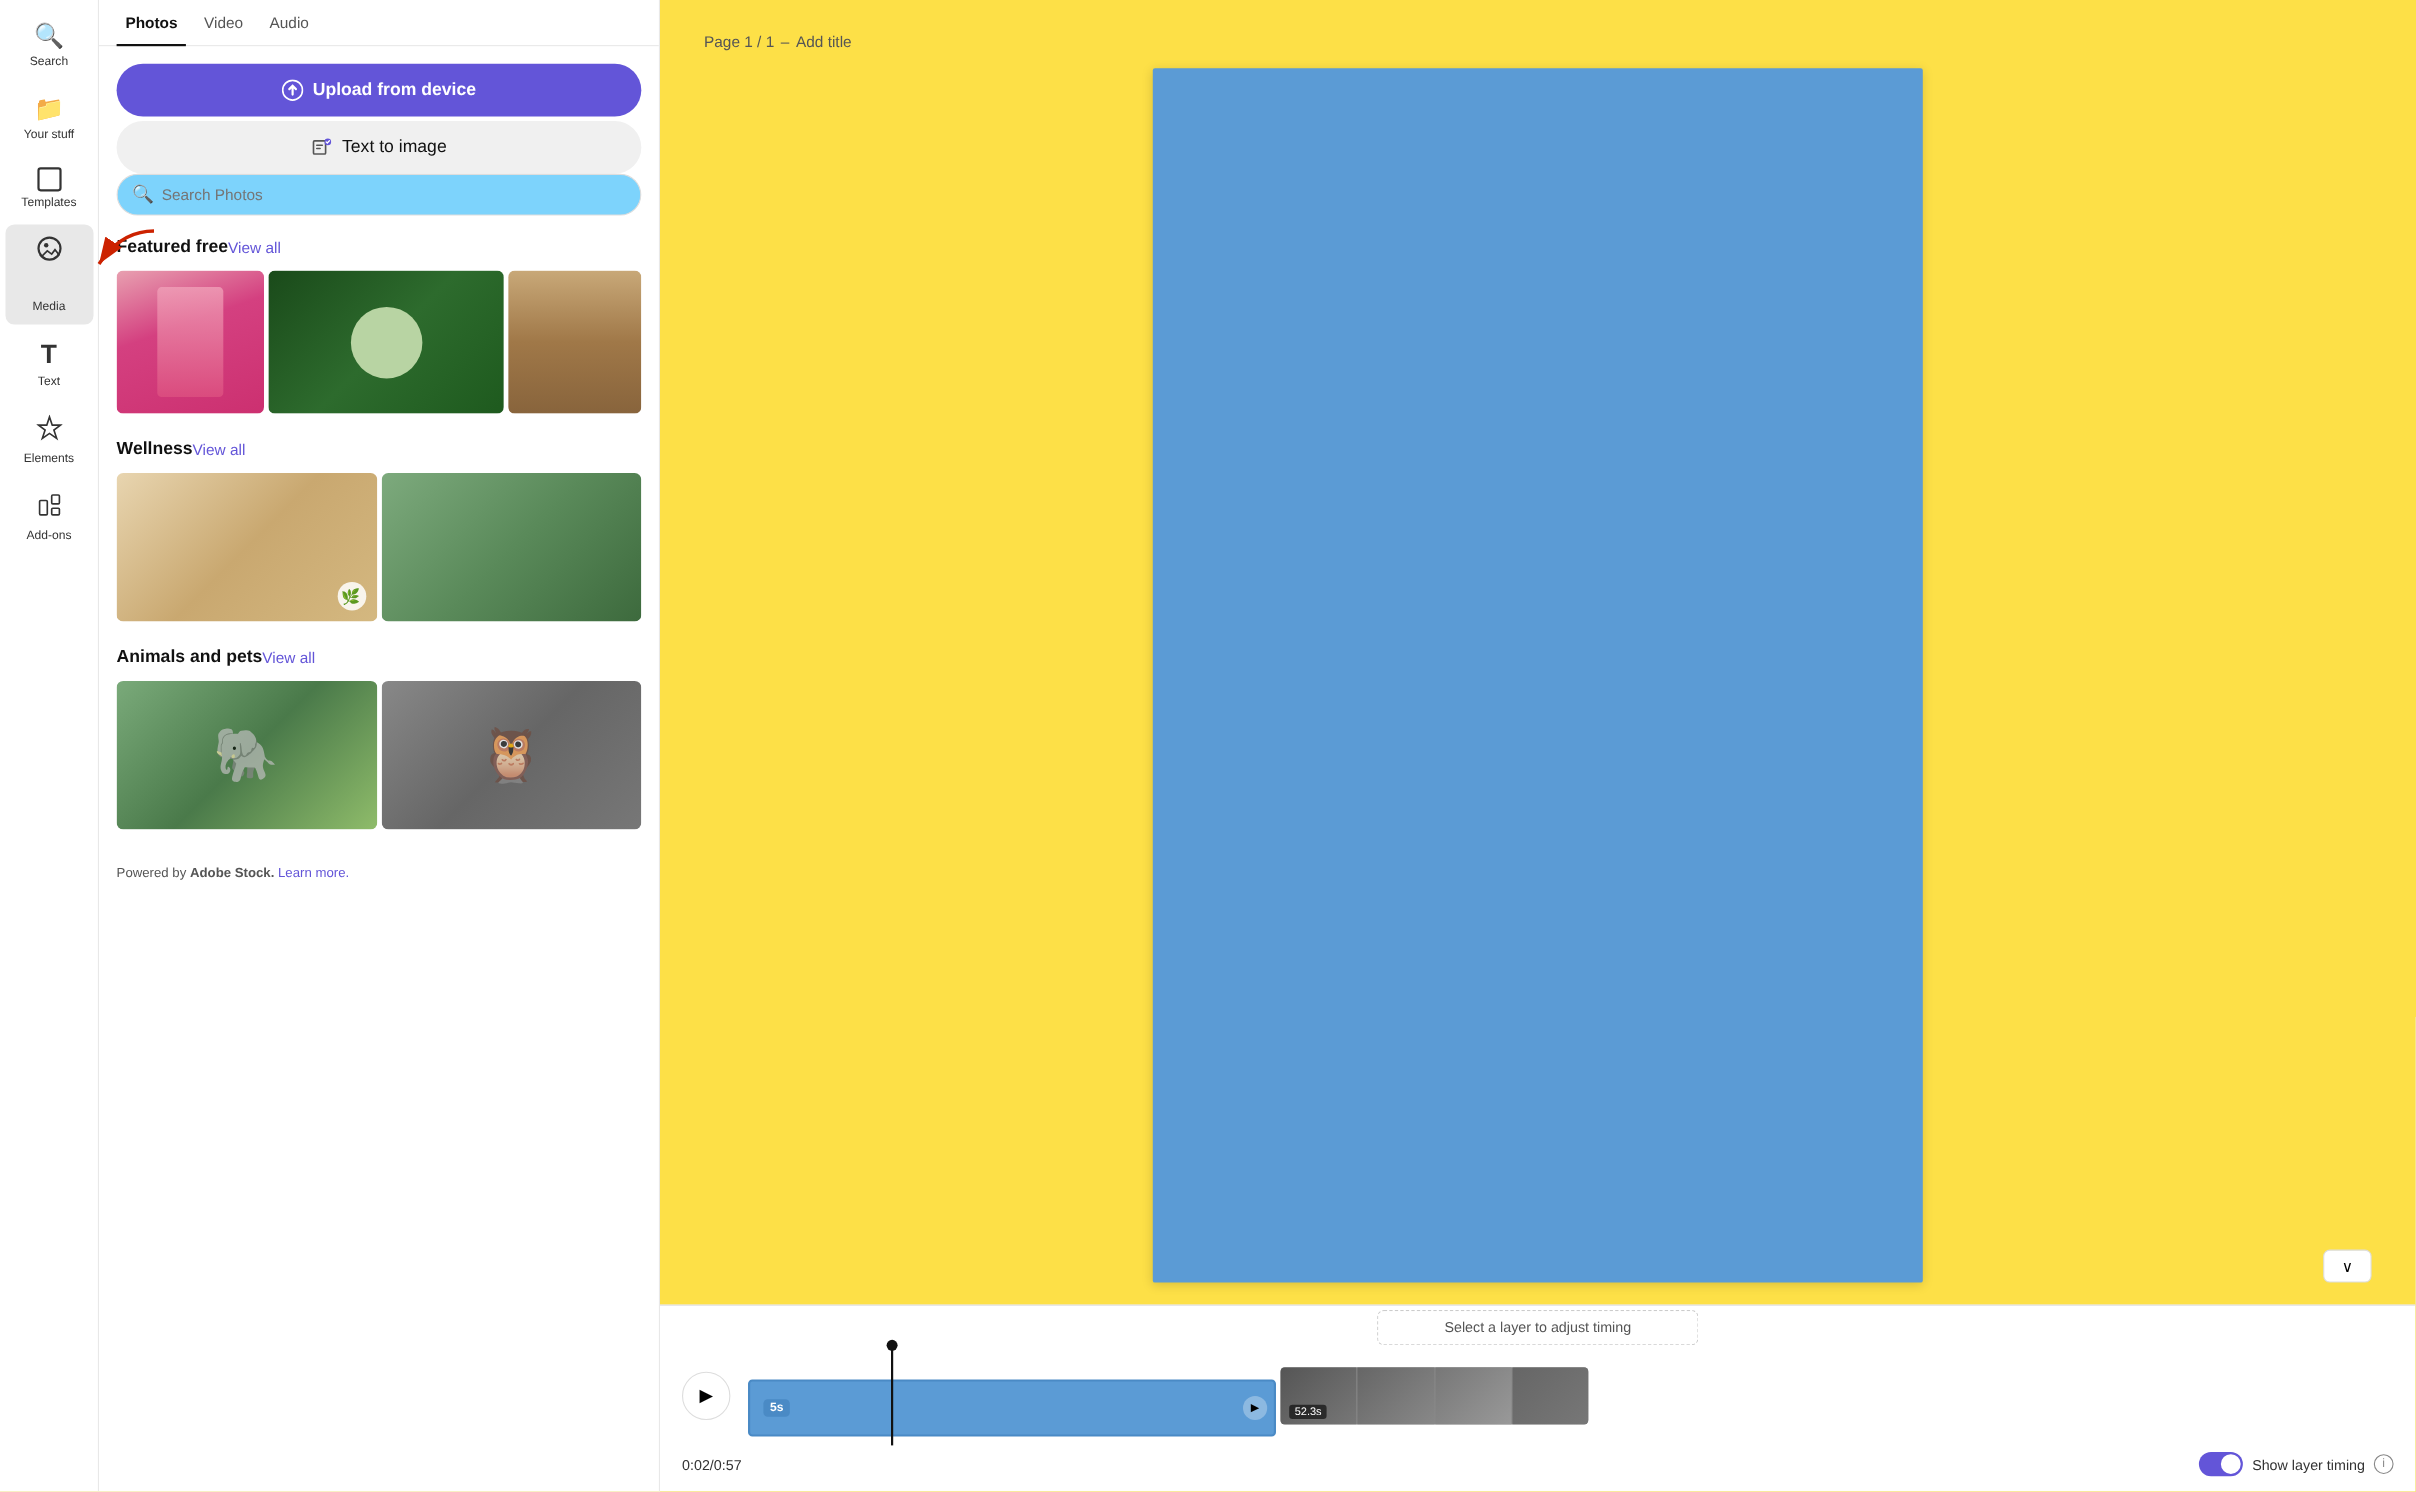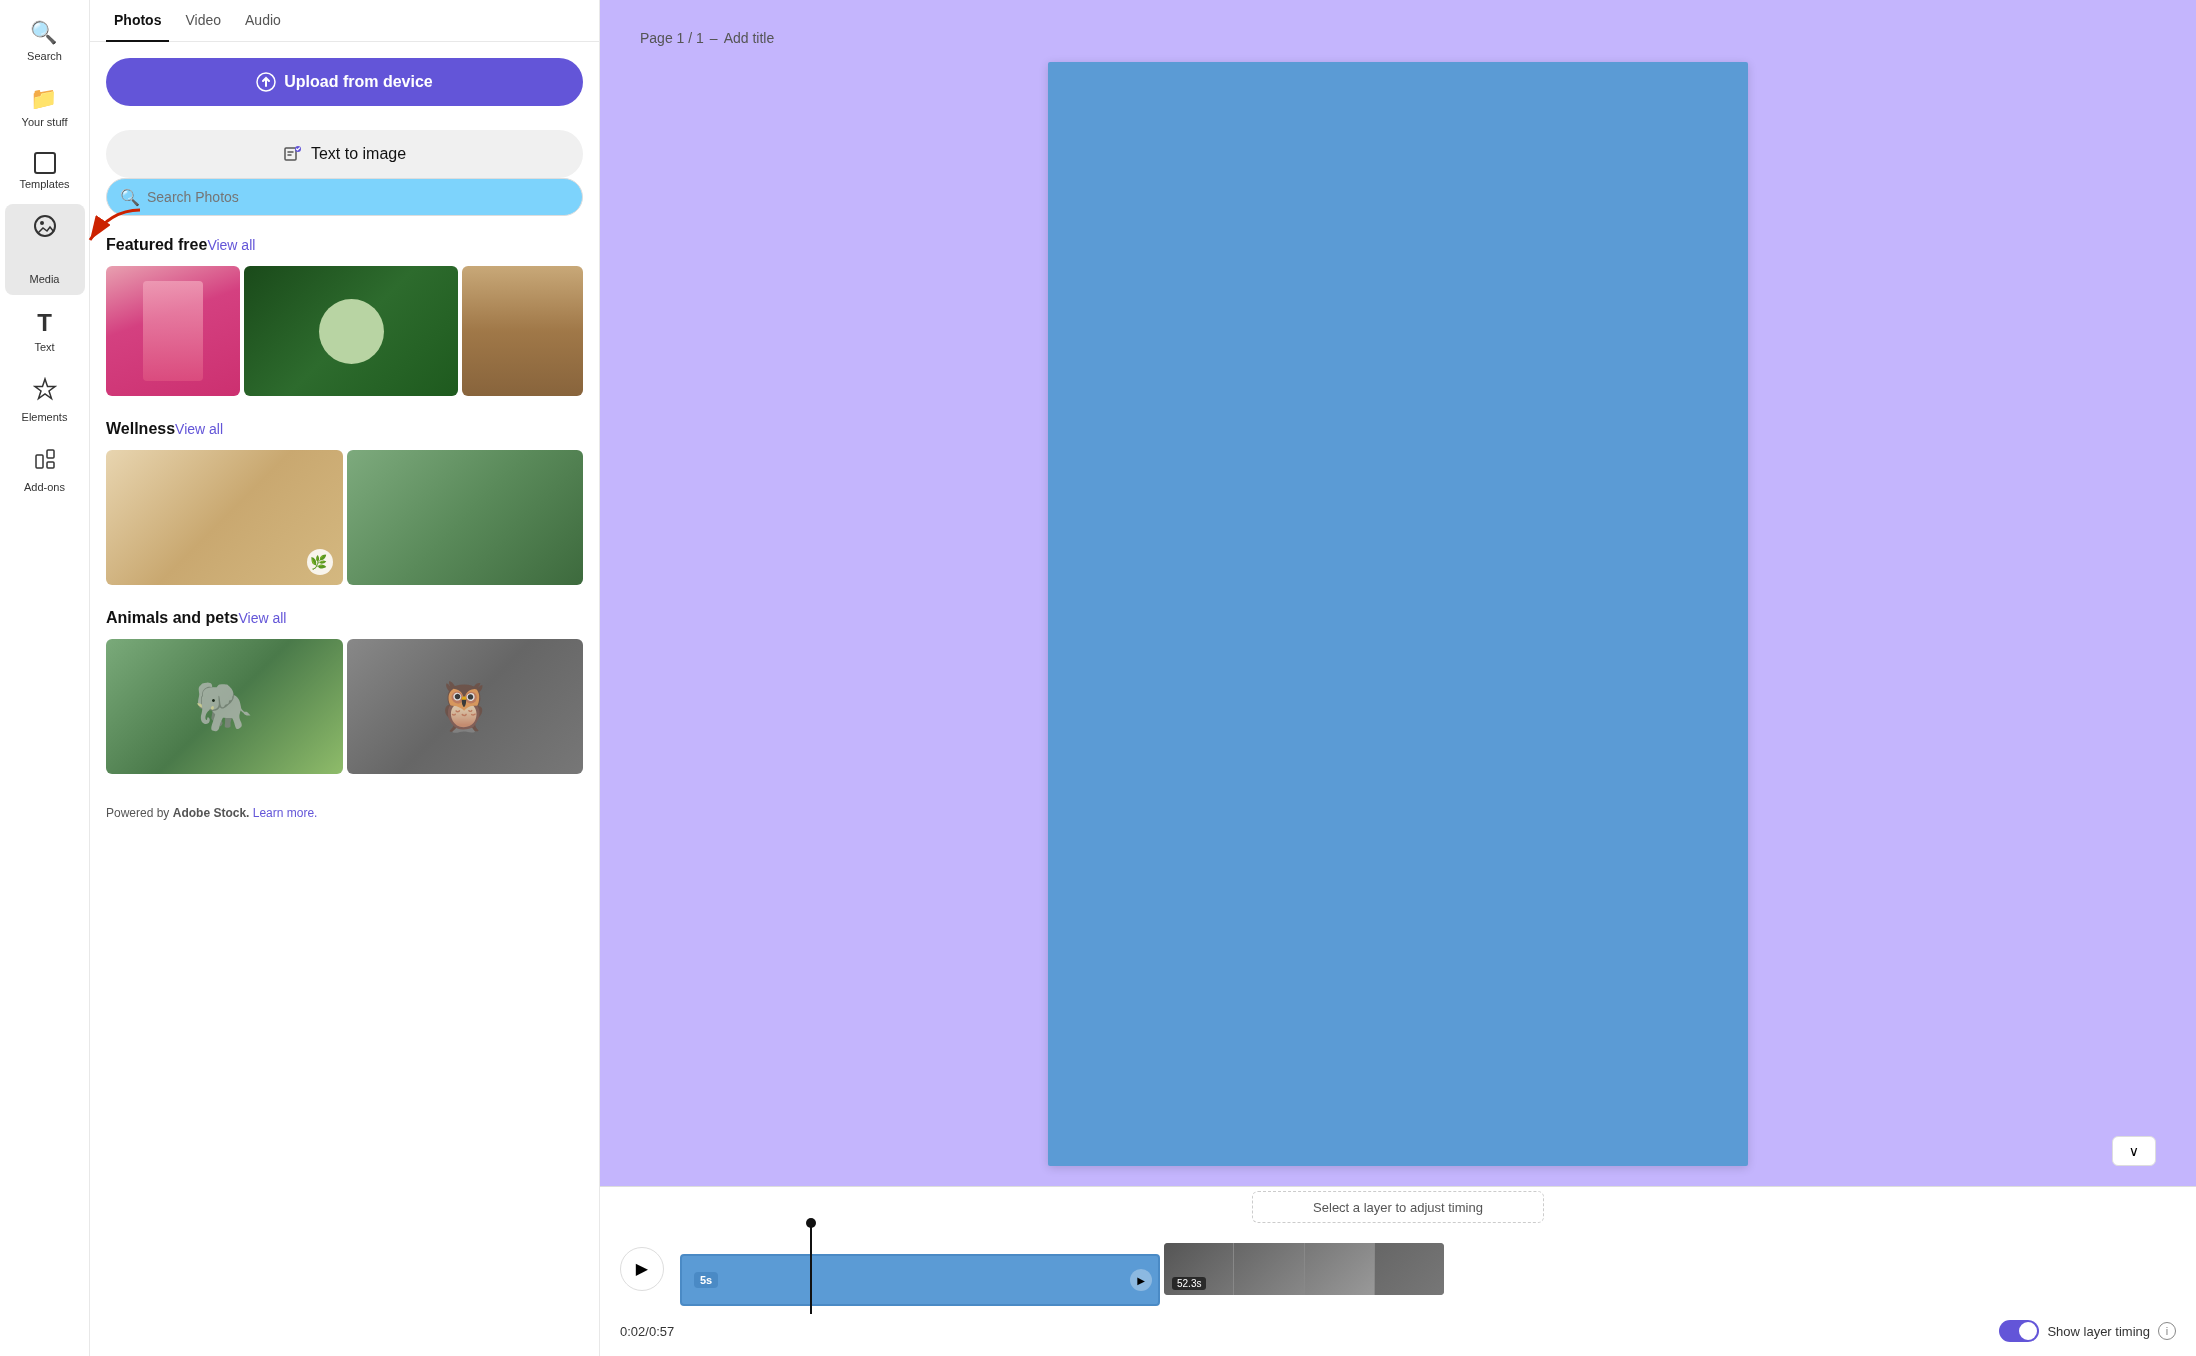--- a/index.html
+++ b/index.html
@@ -77,21 +77,21 @@
       gap: 8px;
       background: #6355d8;
       color: #fff;
       border: none;
       border-radius: 50px;
       padding: 14px 24px;
       font-size: 16px;
       font-weight: 600;
       cursor: pointer;
       width: 100%;
-      margin-bottom: 24px;
+      margin-bottom: 4px;
     }
 
     .text-to-image-btn {
       display: flex;
       align-items: center;
       justify-content: center;
       gap: 8px;
       background: #f0f0f0;
       color: #111;
       border: none;
@@ -195,21 +195,21 @@
     .powered-by a {
       color: #6355d8;
       text-decoration: none;
     }
 
     
     .main-area {
       flex: 1;
       display: flex;
       flex-direction: column;
-      background: #c4b5fd;
+      background: #fde047;
       overflow: hidden;
     }
 
     .canvas-area {
       flex: 1;
       display: flex;
       flex-direction: column;
       align-items: center;
       padding: 30px 40px 20px;
       overflow: hidden;

